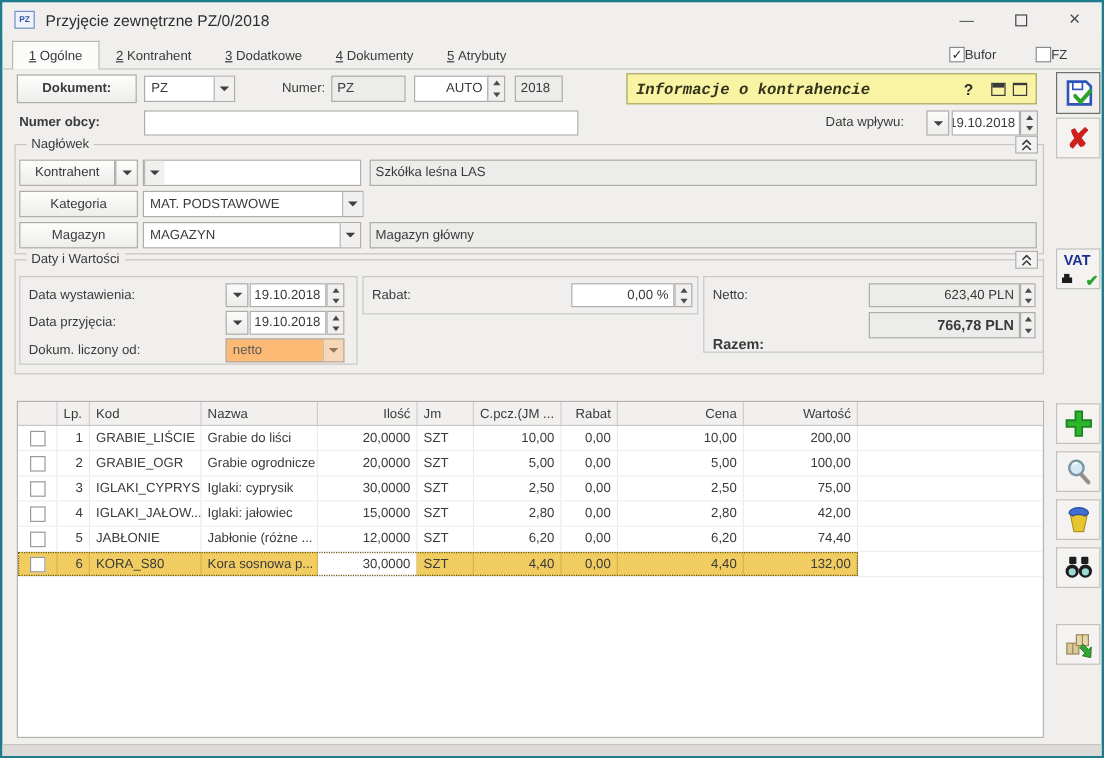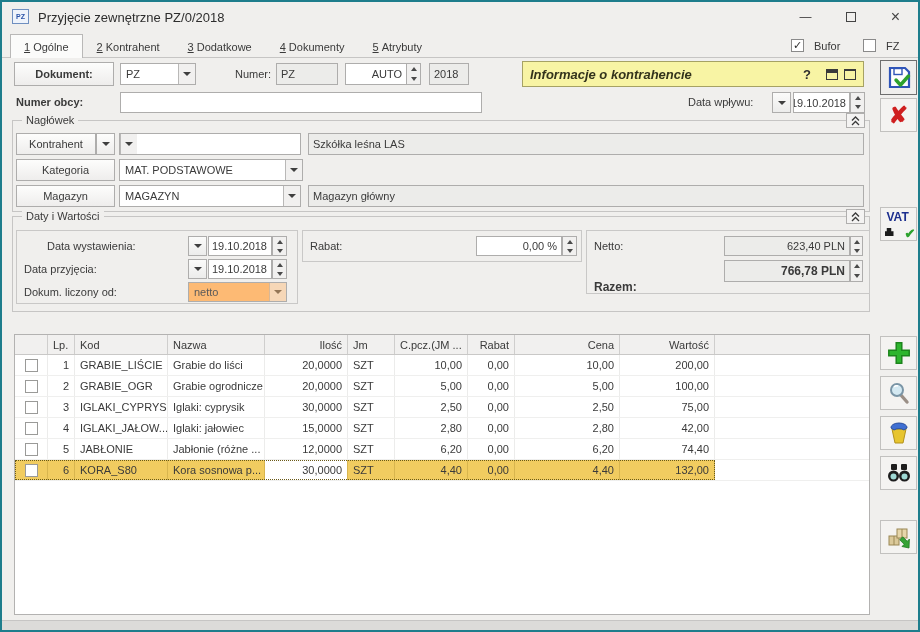--- a/index.html
+++ b/index.html
@@ -32,21 +32,21 @@
   .winbtn.cls { font-size: 16px; }
   
   .tabstrip { position: absolute; left: 0; top: 32px; width: 916px; height: 24px; border-bottom: 1px solid #c6c5c4; }
   .tabs { position: absolute; left: 8px; bottom: -1px; display: flex; }
   .tab {
     height: 24px; padding: 0 13px; display: flex; align-items: center;
     color: #3a3a3a; border: 1px solid transparent; border-bottom: none; white-space: nowrap;
   }
   .tab.active { background: #fbfbfa; border-color: #b9b8b7; position: relative; z-index: 2; }
   .tab u { margin-right: 3px; text-decoration: underline; }
-  .flagbox { position: absolute; top: 5px; display: flex; align-items: center; gap: 10px; }
+  .flagbox { position: absolute; top: 5px; display: flex; align-items: center; gap: 0; }
   .flag-bufor { left: 789px; }
   .flag-fz { left: 861px; }
   .checkbox {
     width: 13px; height: 13px; border: 1px solid #8a8a8a; background: #fff;
     display: flex; align-items: center; justify-content: center; font-size: 11px; color: #2d2d2d;
   }
   .checkbox.checked::after { content: "✓"; margin-top: -1px; }
   
   .btn3d {
     position: absolute; background: linear-gradient(#fdfdfc,#eeedec);
@@ -81,21 +81,21 @@
   .chevbtn {
     position: absolute; width: 19px; height: 15px; background: #f4f3f2; border: 1px solid #b0afae;
     display: flex; align-items: center; justify-content: center;
   }
   
   .banner {
     position: absolute; left: 520px; top: 59px; width: 342px; height: 26px;
     border: 1px solid #a6a264; display: flex; align-items: center; padding: 0 7px;
   }
   .banner .btext {
-    flex: 1; font-family: Liberation Sans, sans-serif; font-style: italic; font-weight: bold;
+    flex: 1; font-family: Liberation Mono, monospace; font-style: italic; font-weight: bold;
     font-size: 13px; color: #33331c; overflow: hidden; white-space: nowrap;
   }
   .banner .help { font-weight: bold; font-size: 13px; color: #2d2d2d; margin-right: 9px; }
   .panel-ico { width: 12px; height: 11px; border: 1px solid #3a3a3a; position: relative; margin-left: 6px; background: transparent; }
   .panel-ico.thick::before { content: ""; position: absolute; left: 0; right: 0; top: 0; height: 3px; background: #3a3a3a; }
   .panel-ico.thin::before { content: ""; position: absolute; left: 0; right: 0; top: 0; height: 1.5px; background: #3a3a3a; }
   
   .sbtn {
     position: absolute; left: 878px; width: 37px; height: 34px;
     background: #f4f3f1; border: 1px solid #c2c1bf; display: flex; align-items: center; justify-content: center;
@@ -264,21 +264,21 @@
     <span class="legend">Daty i Wartości</span>
   </div>
   <div class="chevbtn" style="left:844px;top:207px;">
     <svg width="11" height="10" viewBox="0 0 11 10">
         <polyline points="2,4.5 5.5,1 9,4.5" fill="none" stroke="#3a3a3a" stroke-width="1.3"></polyline>
         <polyline points="2,9 5.5,5.5 9,9" fill="none" stroke="#3a3a3a" stroke-width="1.3"></polyline>
       </svg>
   </div>
 
   <div class="grp" style="left:14px;top:228px;width:282px;height:74px;border-color:#c9c8c7;"></div>
-  <div class="lbl" style="left:22px;top:238px;margin-left:23px;">Data wystawienia:</div>
+  <div class="lbl" style="left:22px;top:238px;">Data wystawienia:</div>
   <div class="ddbtn" style="left:186px;top:234px;height:20px;">
       <i class="tri-dn"></i>
     </div>
   <div class="field r" style="left:206px;top:234px;width:64px;height:20px;">19.10.2018</div>
   <div class="spin" style="left:270px;top:234px;height:20px;">
       <span>
         <i class="tri-up-s"></i>
       </span>
       <span>
         <i class="tri-dn-s"></i>

